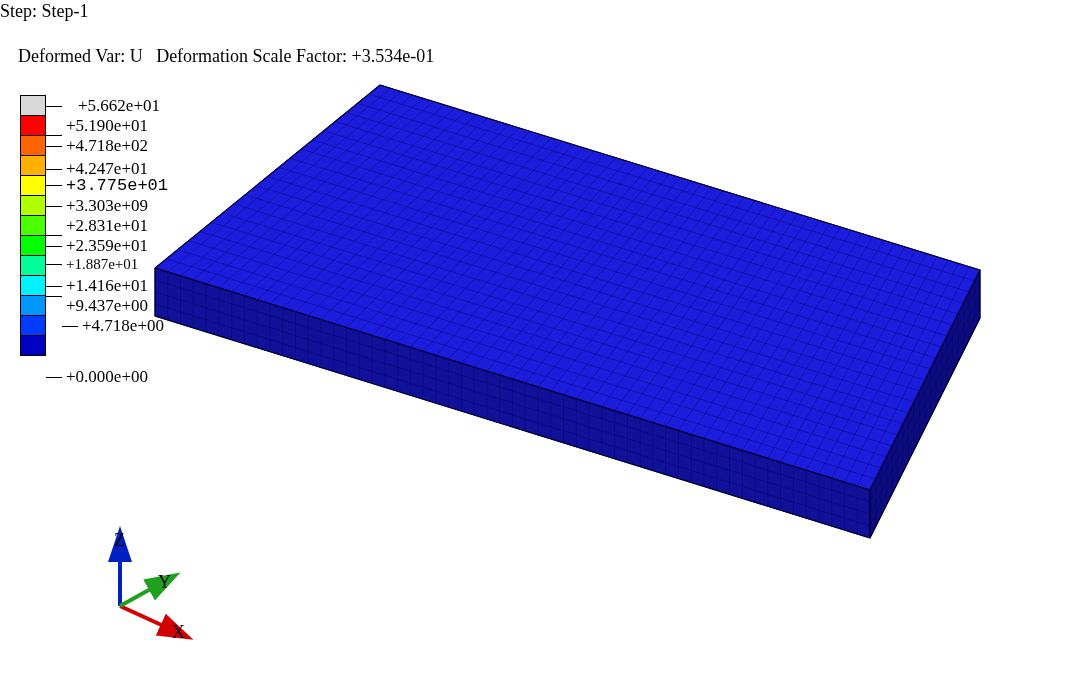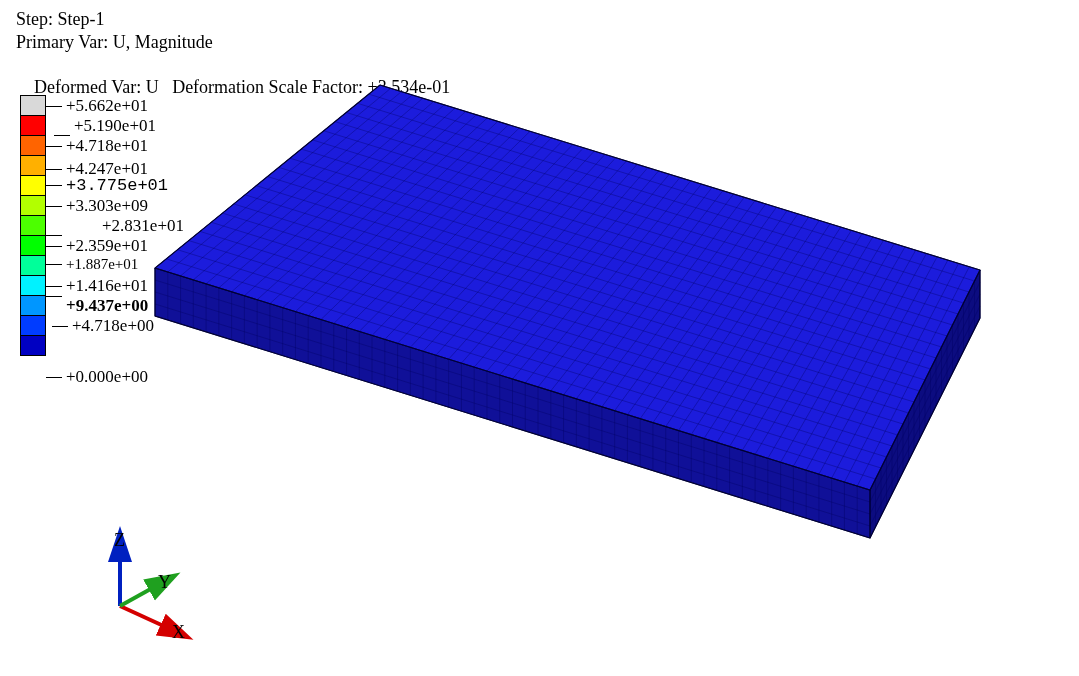--- a/index.html
+++ b/index.html
@@ -10,23 +10,22 @@
     background: #ffffff;
     font-family: "Times New Roman", Times, serif;
     font-size: 18px;
     color: #000;
     overflow: hidden;
     position: relative;
   }
   .header {
     position: absolute;
     top: 0;
-    left: 16px;
+    left: 0;
     line-height: 1.25;
-    margin-top: 8px;
   }
   .header .row { white-space: pre; }
   .legend-area {
     position: absolute;
     top: 95px;
     left: 0;
   }
   .legend-title {
     margin-left: 4px;
     margin-bottom: 14px;
@@ -68,21 +67,20 @@
     position: absolute;
     font-size: 18px;
     font-family: "Times New Roman", Times, serif;
   }
 </style>
 </head>
 <body>
 
 <div class="header">
   <div class="row">Step: Step-1</div>
-  <div class="row">Primary Var: U, Magnitude</div>
   <div class="row">
     <span>Deformed Var: U   Deformation Scale Factor: </span><span>+3.534e-01</span>
   </div>
 </div>
 
 <div class="legend-area">
   <div class="legend-body">
     <div class="colorbar" id="colorbar">
         <div class="swatch" style="background: rgb(217, 217, 217);"></div>
         <div class="swatch" style="background: rgb(255, 0, 0);"></div>
@@ -94,63 +92,63 @@
         <div class="swatch" style="background: rgb(0, 255, 0);"></div>
         <div class="swatch" style="background: rgb(0, 255, 154);"></div>
         <div class="swatch" style="background: rgb(0, 242, 255);"></div>
         <div class="swatch" style="background: rgb(0, 150, 255);"></div>
         <div class="swatch" style="background: rgb(0, 60, 255);"></div>
         <div class="swatch" style="background: rgb(0, 0, 194);"></div>
       </div>
     <div class="tick-wrap" id="ticks" style="position: relative; height: 260px; width: 140px;">
         <div style="position: absolute; top: 1px; left: 0px; display: flex; align-items: center;">
           <div class="bar" style="width: 16px; height: 1px; background: rgb(0, 0, 0); margin-right: 4px;"></div>
-          <span style="font-size: 17px;">+5.662e+01</span>
-        </div>
-        <div style="position: absolute; top: 21px; left: 8px; display: flex; align-items: flex-end;">
+          <span style="font-size: 17px; margin-left: 12px;">+5.662e+01</span>
+        </div>
+        <div style="position: absolute; top: 21px; left: 0px; display: flex; align-items: flex-end;">
           <div class="bar" style="width: 16px; height: 1px; background: rgb(0, 0, 0); margin-right: 4px;"></div>
           <span style="font-size: 17px;">+5.190e+01</span>
         </div>
         <div style="position: absolute; top: 41px; left: 0px; display: flex; align-items: center;">
           <div class="bar" style="width: 16px; height: 1px; background: rgb(0, 0, 0); margin-right: 4px;"></div>
-          <span style="font-size: 17px;">+4.718e+01</span>
+          <span style="font-size: 17px;">+4.718e+02</span>
         </div>
         <div style="position: absolute; top: 64px; left: 0px; display: flex; align-items: center;">
           <div class="bar" style="width: 16px; height: 1px; background: rgb(0, 0, 0); margin-right: 4px;"></div>
           <span style="font-size: 17px;">+4.247e+01</span>
         </div>
         <div style="position: absolute; top: 81px; left: 0px; display: flex; align-items: center; font-family: Liberation Mono, monospace;">
           <div class="bar" style="width: 16px; height: 1px; background: rgb(0, 0, 0); margin-right: 4px;"></div>
           <span style="font-size: 17px;">+3.775e+01</span>
         </div>
         <div style="position: absolute; top: 101px; left: 0px; display: flex; align-items: center;">
           <div class="bar" style="width: 16px; height: 1px; background: rgb(0, 0, 0); margin-right: 4px;"></div>
           <span style="font-size: 17px;">+3.303e+09</span>
         </div>
-        <div style="position: absolute; top: 121px; left: 0px; display: flex; align-items: flex-end; gap: 36px;">
+        <div style="position: absolute; top: 121px; left: 0px; display: flex; align-items: flex-end;">
           <div class="bar" style="width: 16px; height: 1px; background: rgb(0, 0, 0); margin-right: 4px;"></div>
           <span style="font-size: 17px;">+2.831e+01</span>
         </div>
         <div style="position: absolute; top: 141px; left: 0px; display: flex; align-items: center;">
           <div class="bar" style="width: 16px; height: 1px; background: rgb(0, 0, 0); margin-right: 4px;"></div>
           <span style="font-size: 17px;">+2.359e+01</span>
         </div>
         <div style="position: absolute; top: 161px; left: 0px; display: flex; align-items: center;">
           <div class="bar" style="width: 16px; height: 1px; background: rgb(0, 0, 0); margin-right: 4px;"></div>
           <span style="font-size: 15px;">+1.887e+01</span>
         </div>
         <div style="position: absolute; top: 181px; left: 0px; display: flex; align-items: center;">
           <div class="bar" style="width: 16px; height: 1px; background: rgb(0, 0, 0); margin-right: 4px;"></div>
           <span style="font-size: 17px; text-align: right;">+1.416e+01</span>
         </div>
-        <div style="position: absolute; top: 201px; left: 0px; display: flex; align-items: flex-start; font-weight: bold;">
+        <div style="position: absolute; top: 201px; left: 0px; display: flex; align-items: flex-start;">
           <div class="bar" style="width: 16px; height: 1px; background: rgb(0, 0, 0); margin-right: 4px;"></div>
           <span style="font-size: 17px;">+9.437e+00</span>
         </div>
-        <div style="position: absolute; top: 221px; left: 6px; display: flex; align-items: center;">
+        <div style="position: absolute; top: 221px; left: 16px; display: flex; align-items: center;">
           <div class="bar" style="width: 16px; height: 1px; background: rgb(0, 0, 0); margin-right: 4px;"></div>
           <span style="font-size: 17px;">+4.718e+00</span>
         </div>
         <div style="position: absolute; top: 241px; left: 0px; display: flex; align-items: center; margin-top: 31px;">
           <div class="bar" style="width: 16px; height: 1px; background: rgb(0, 0, 0); margin-right: 4px;"></div>
           <span style="font-size: 17px;">+0.000e+00</span>
         </div>
       </div>
   </div>
 </div>

